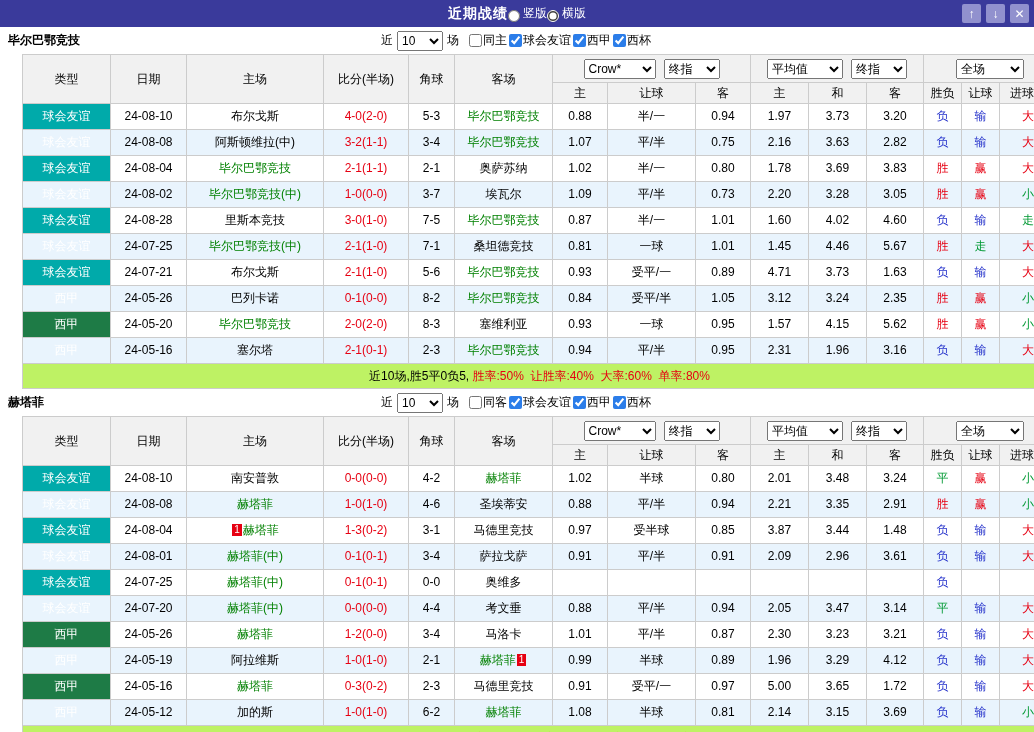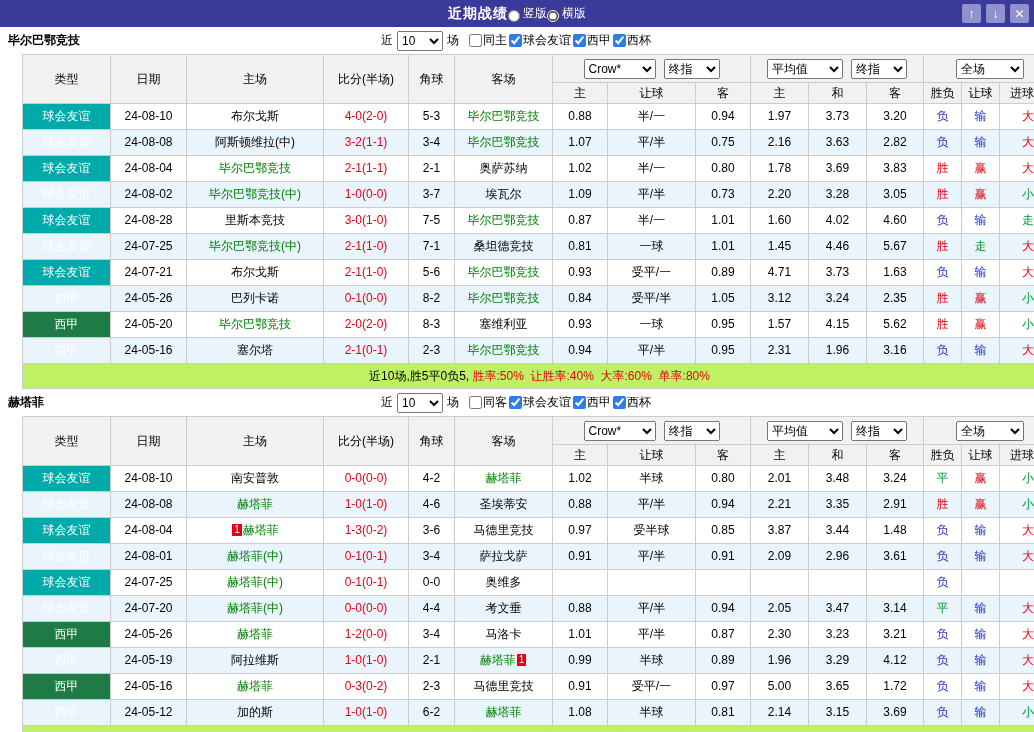--- a/index.html
+++ b/index.html
@@ -491,21 +491,21 @@
           <td>2.91</td>
           <td class="c-red">胜</td>
           <td class="c-red">赢</td>
           <td class="c-green">小</td>
         </tr>
         <tr>
           <td class="type-friendly">球会友谊</td>
           <td>24-08-04</td>
           <td><span class="card">1</span><span class="subject">赫塔菲</span></td>
           <td class="score">1-3(0-2)</td>
-          <td>3-6</td>
+          <td>3-1</td>
           <td><span>马德里竞技</span></td>
           <td>0.97</td>
           <td>受半球</td>
           <td>0.85</td>
           <td>3.87</td>
           <td>3.44</td>
           <td>1.48</td>
           <td class="c-blue">负</td>
           <td class="c-blue">输</td>
           <td class="c-red">大</td>

